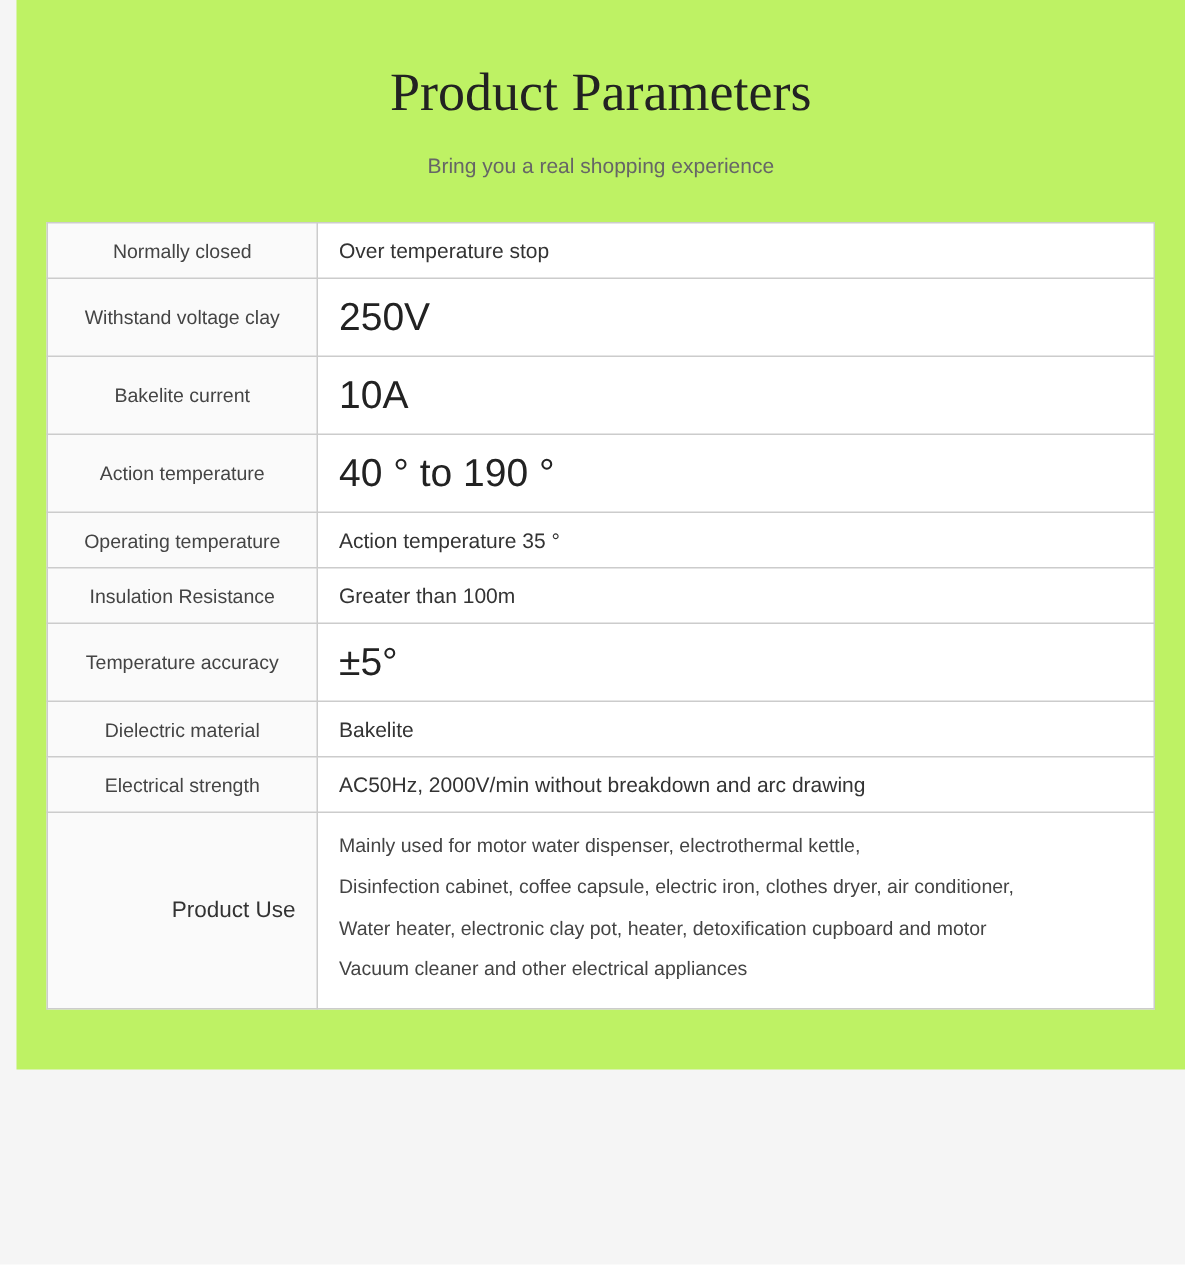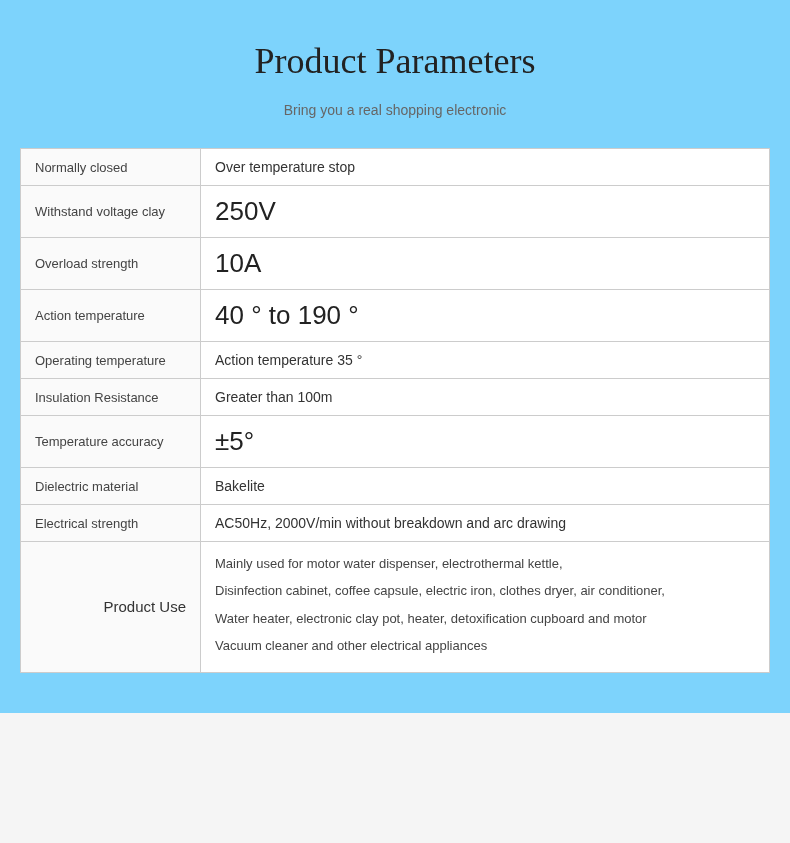--- a/index.html
+++ b/index.html
@@ -9,22 +9,23 @@
     }
 
     body {
       background-color: #f5f5f5;
       font-family: Arial, sans-serif;
       width: 790px;
       min-height: 843px;
     }
 
     .page-wrapper {
-      background-color: #7dd3fc;
+      background-color: #bef264;
       padding: 40px 20px 40px 20px;
+      margin-left: 11px;
     }
 
     .page-title {
       text-align: center;
       font-size: 36px;
       font-weight: 400;
       color: #222;
       margin-bottom: 20px;
       font-family: Georgia, serif;
     }
@@ -44,20 +45,21 @@
     }
 
     .product-table td {
       border: 1px solid #ccc;
       vertical-align: middle;
       padding: 10px 14px;
     }
 
     .label-cell {
       width: 180px;
+      text-align: center;
       font-size: 13px;
       color: #444;
       background-color: #fafafa;
     }
 
     .value-cell {
       font-size: 14px;
       color: #333;
       background-color: #fff;
     }
@@ -85,34 +87,34 @@
 
     .product-use-value p {
       margin-bottom: 4px;
     }
   </style>
 </head>
 <body>
 
 <div class="page-wrapper">
   <h1 class="page-title">Product Parameters</h1>
-  <p class="subtitle">Bring you a real shopping electronic</p>
+  <p class="subtitle">Bring you a real shopping experience</p>
 
   <table class="product-table">
     <tbody id="table-body">
     <tr>
           <td class="label-cell">Normally closed</td>
           <td class="value-cell">Over temperature stop</td>
         </tr>
         <tr>
           <td class="label-cell">Withstand voltage clay</td>
           <td class="value-cell"><span class="value-large">250V</span></td>
         </tr>
         <tr>
-          <td class="label-cell">Overload strength</td>
+          <td class="label-cell">Bakelite current</td>
           <td class="value-cell"><span class="value-large">10A</span></td>
         </tr>
         <tr>
           <td class="label-cell">Action temperature</td>
           <td class="value-cell"><span class="value-large">40 ° to 190 °</span></td>
         </tr>
         <tr>
           <td class="label-cell">Operating temperature</td>
           <td class="value-cell">Action temperature 35 °</td>
         </tr>

